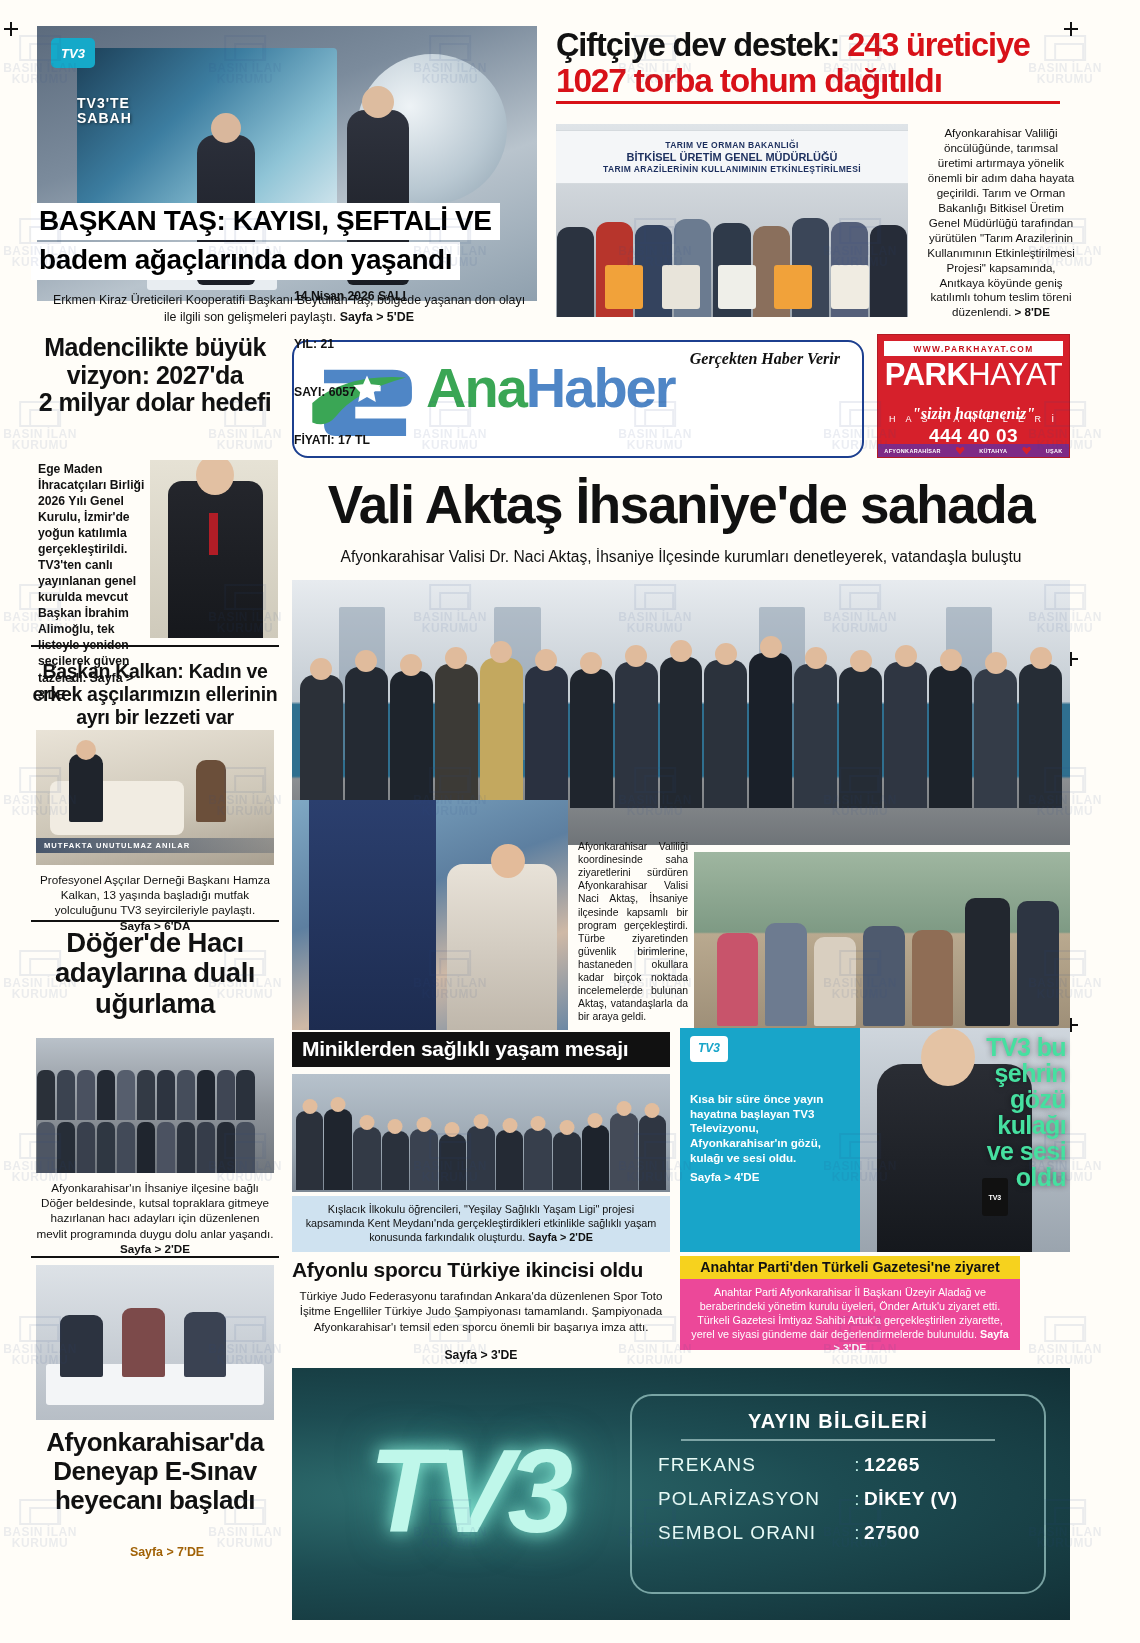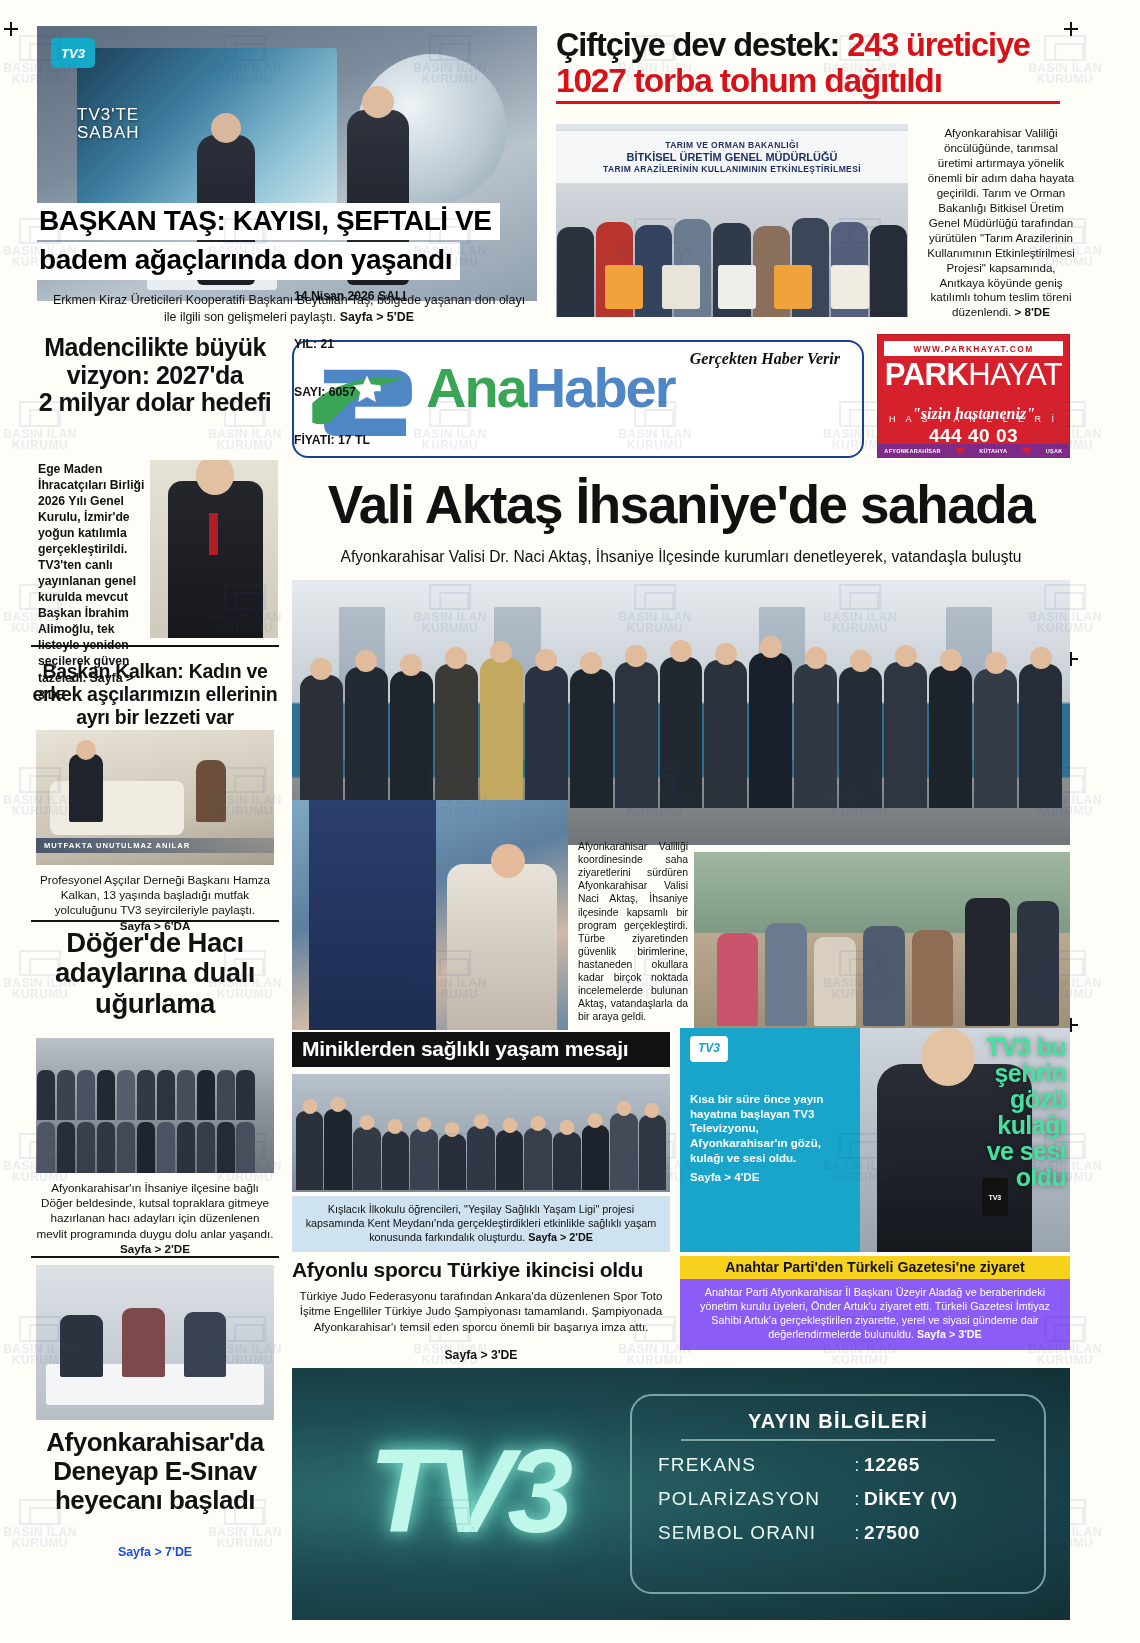--- a/index.html
+++ b/index.html
@@ -46,21 +46,21 @@
   .tl-figA:after{content:"";position:absolute;left:50%;top:-22px;transform:translateX(-50%);
     width:30px;height:30px;border-radius:50%;background:#d9b79c;}
   .tl-figB{position:absolute;left:62%;bottom:6%;width:62px;height:175px;border-radius:18px 18px 6px 6px;
     background:linear-gradient(180deg,#2f333e,#1a1d24);}
   .tl-figB:after{content:"";position:absolute;left:50%;top:-24px;transform:translateX(-50%);
     width:32px;height:32px;border-radius:50%;background:#ddbc9f;}
   .tl-desk{position:absolute;left:22%;bottom:4%;width:26%;height:38px;background:#e8edf1;border-radius:3px;}
   .tv3logo-sm{position:absolute;left:14px;top:12px;width:44px;height:30px;border-radius:5px;
     background:#15a9c9;display:flex;align-items:center;justify-content:center;color:#fff;
     font-weight:700;font-size:13px;font-style:italic;}
-  .tl-sabah{position:absolute;left:40px;top:80px;color:#fff;font-weight:400;font-size:17px;
+  .tl-sabah{position:absolute;left:40px;top:70px;color:#fff;font-weight:700;font-size:14px;
     line-height:1.05;letter-spacing:1px;text-shadow:1px 1px 3px rgba(0,0,0,.55);}
 
   .tl-head{position:absolute;left:31px;top:203px;width:512px;z-index:12;}
   .tl-head .ln{display:inline-block;background:#fff;color:#000;font-weight:700;
     font-size:28px;line-height:1.16;letter-spacing:-.4px;padding:2px 8px 3px;}
   .tl-head .ln2{margin-top:2px;}
   .tl-cap{position:absolute;left:45px;top:292px;width:488px;text-align:center;
     font-size:12.4px;line-height:1.33;color:#111;}
   .tl-cap b{font-weight:700;}
 
@@ -194,22 +194,22 @@
   .a3-crowd i{width:7.6%;height:48%;margin:0 .4%;border-radius:7px 7px 0 0;}
   .art3-cap{position:absolute;left:36px;top:1180px;width:238px;text-align:center;
     font-size:11.7px;line-height:1.3;color:#111;}
 
   .art4-photo{position:absolute;left:36px;top:1265px;width:238px;height:155px;
     background:linear-gradient(180deg,#dde2e7,#b7bec6);}
   .a4-desk{position:absolute;left:4%;bottom:10%;width:92%;height:26%;background:#f3f5f7;border-radius:3px;}
   .a4-p{position:absolute;bottom:28%;border-radius:9px 9px 2px 2px;}
   .art4-head{position:absolute;left:31px;top:1428px;width:248px;text-align:center;
     font-size:26px;font-weight:700;line-height:1.12;letter-spacing:-.5px;color:#111;}
-  .art4-sayfa{position:absolute;left:31px;top:1545px;width:248px;text-align:center;
-    font-size:12.4px;font-weight:700;color:#1d4ed8;}
+  .art4-sayfa{position:absolute;left:43px;top:1545px;width:248px;text-align:center;
+    font-size:12.4px;font-weight:700;color:#a16207;}
 
   
   .mini-head{position:absolute;left:292px;top:1032px;width:378px;background:#111;color:#fff;
     font-size:21px;font-weight:700;padding:5px 10px 6px;letter-spacing:-.3px;}
   .mini-photo{position:absolute;left:292px;top:1074px;width:378px;height:118px;
     background:linear-gradient(180deg,#b7c2cc 0%,#9aa6b1 62%,#7d8894 100%);}
   .mini-row{position:absolute;left:1%;bottom:2px;width:98%;height:86%;display:flex;align-items:flex-end;gap:1px;}
   .mini-row i{flex:1;border-radius:9px 9px 0 0;position:relative;}
   .mini-row i:after{content:"";position:absolute;left:50%;top:-12px;transform:translateX(-50%);
     width:15px;height:15px;border-radius:50%;background:#e2bd9d;}
@@ -237,21 +237,21 @@
   .tv3-man{position:absolute;left:8%;bottom:0;width:74%;height:84%;
     background:linear-gradient(180deg,#2a2d34,#15181d);border-radius:26px 26px 0 0;}
   .tv3-man:after{content:"";position:absolute;left:46%;top:-36px;transform:translateX(-50%);
     width:54px;height:58px;border-radius:50%;background:#e4c3a4;}
   .tv3-mic{position:absolute;left:58%;bottom:16%;width:26px;height:38px;background:#111;border-radius:3px;
     color:#fff;font-size:7px;display:flex;align-items:center;justify-content:center;font-weight:700;}
   .tv3-slogan{position:absolute;right:4px;top:6px;width:124px;text-align:right;color:#46e0a0;
     font-size:25px;font-weight:700;line-height:1.04;letter-spacing:-.6px;
     text-shadow:0 0 6px rgba(0,0,0,.45);}
 
-  .anahtar{position:absolute;left:680px;top:1256px;width:390px;height:94px;background:#8b5cf6;}
+  .anahtar{position:absolute;left:680px;top:1256px;width:340px;height:94px;background:#ec4899;}
   .anahtar .t{background:#f6d21e;color:#111;font-weight:700;font-size:14.2px;text-align:center;
     padding:3px 6px 4px;}
   .anahtar .b{color:#fff;font-size:10.8px;line-height:1.3;text-align:center;padding:6px 9px;}
   .anahtar .b b{font-weight:700;}
 
   
   .btm{position:absolute;left:292px;top:1368px;width:778px;height:252px;
     background:radial-gradient(ellipse at 18% 50%, #2f6f70 0%, #1d4c52 45%, #123036 100%);}
   .btm-logo{position:absolute;left:26px;top:38px;width:300px;height:170px;
     display:flex;align-items:center;justify-content:center;}

